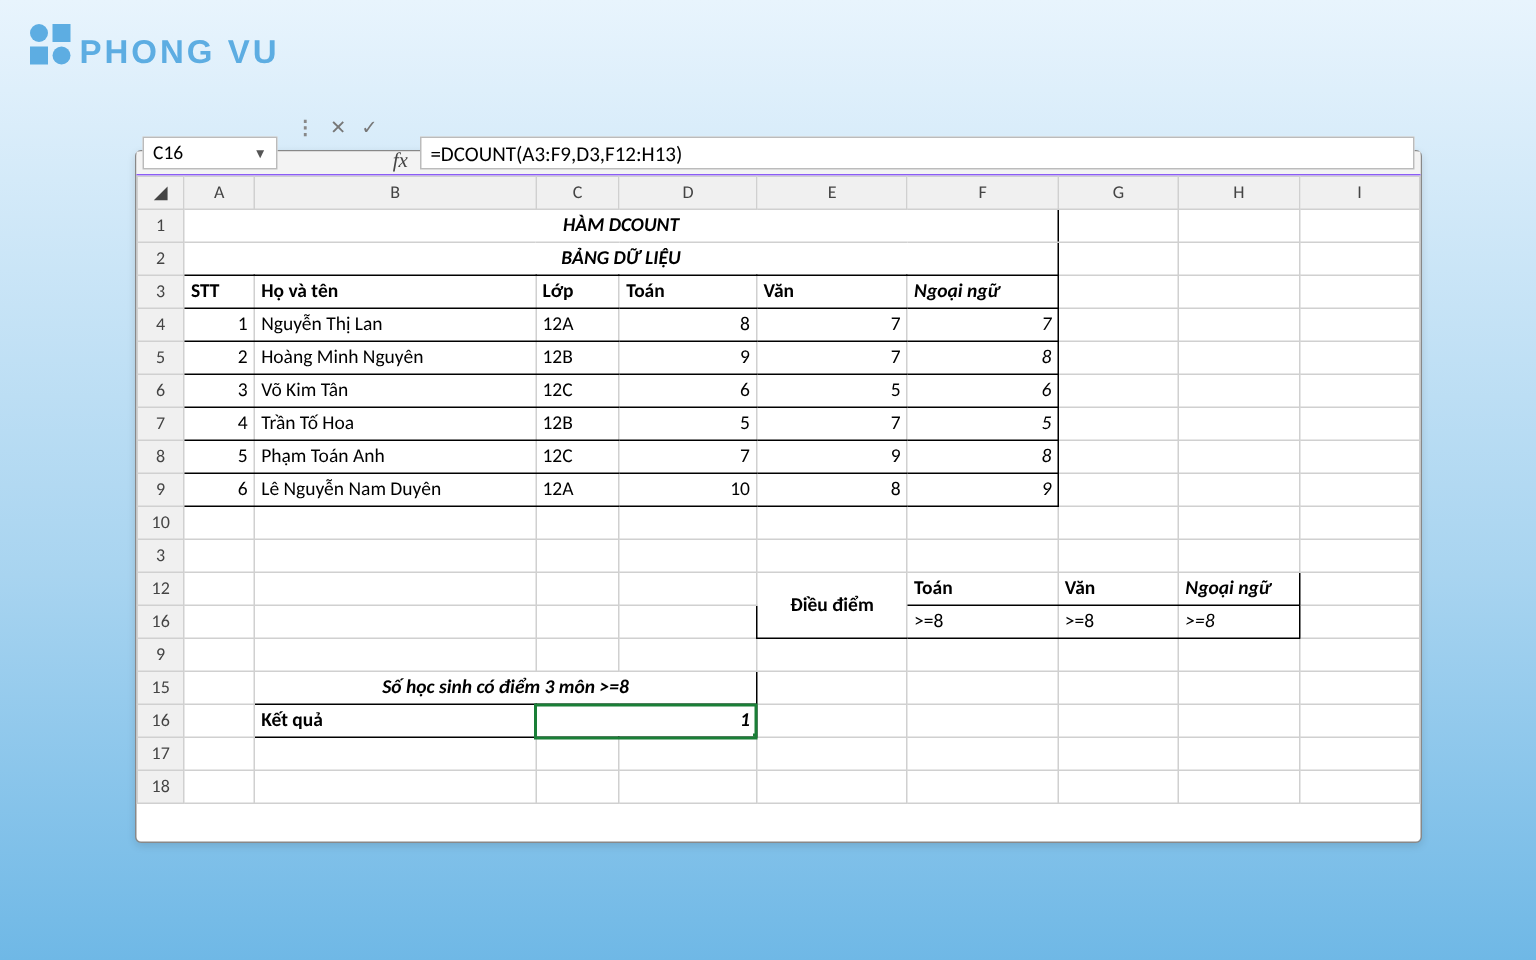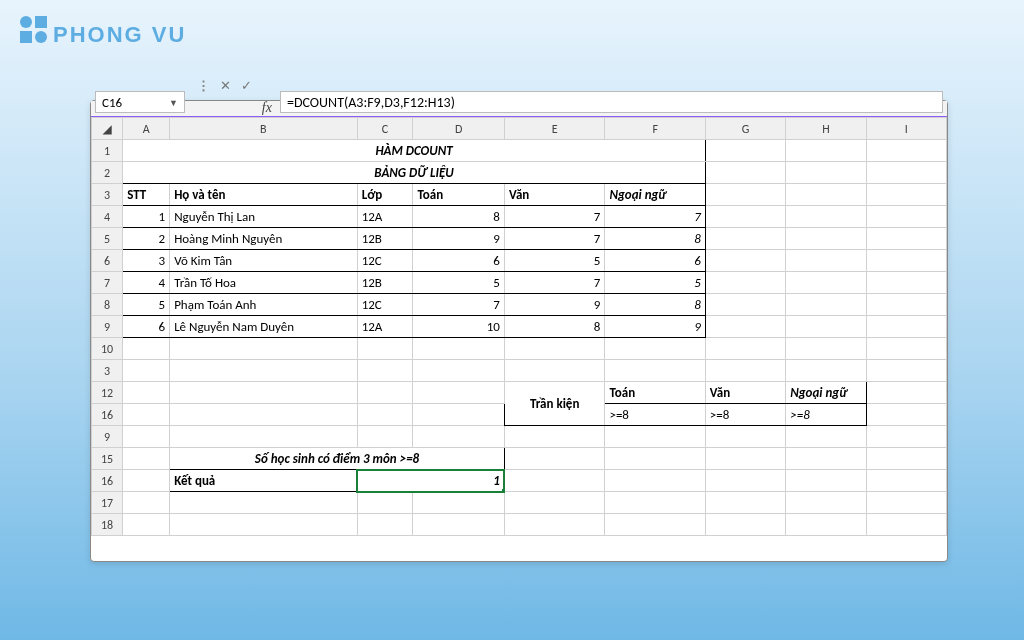--- a/index.html
+++ b/index.html
@@ -323,21 +323,21 @@
             <td></td>
             <td></td>
           </tr>
 
         <tr>
             <th class="rowhdr">12</th>
           <td></td>
             <td></td>
             <td></td>
             <td></td>
-          <td rowspan="2" class="bold center bt bl bb merged-span">Trần kiện</td>
+          <td rowspan="2" class="bold center bt bl bb merged-span">Điều điểm</td>
           <td class="bold bt bl bb">Toán</td>
           <td class="bold bt bl bb">Văn</td>
           <td class="bold bt bl bb br">Ngoại ngữ</td>
           <td></td>
           </tr>
         <tr>
             <th class="rowhdr">16</th>
           <td></td>
             <td></td>
             <td></td>

